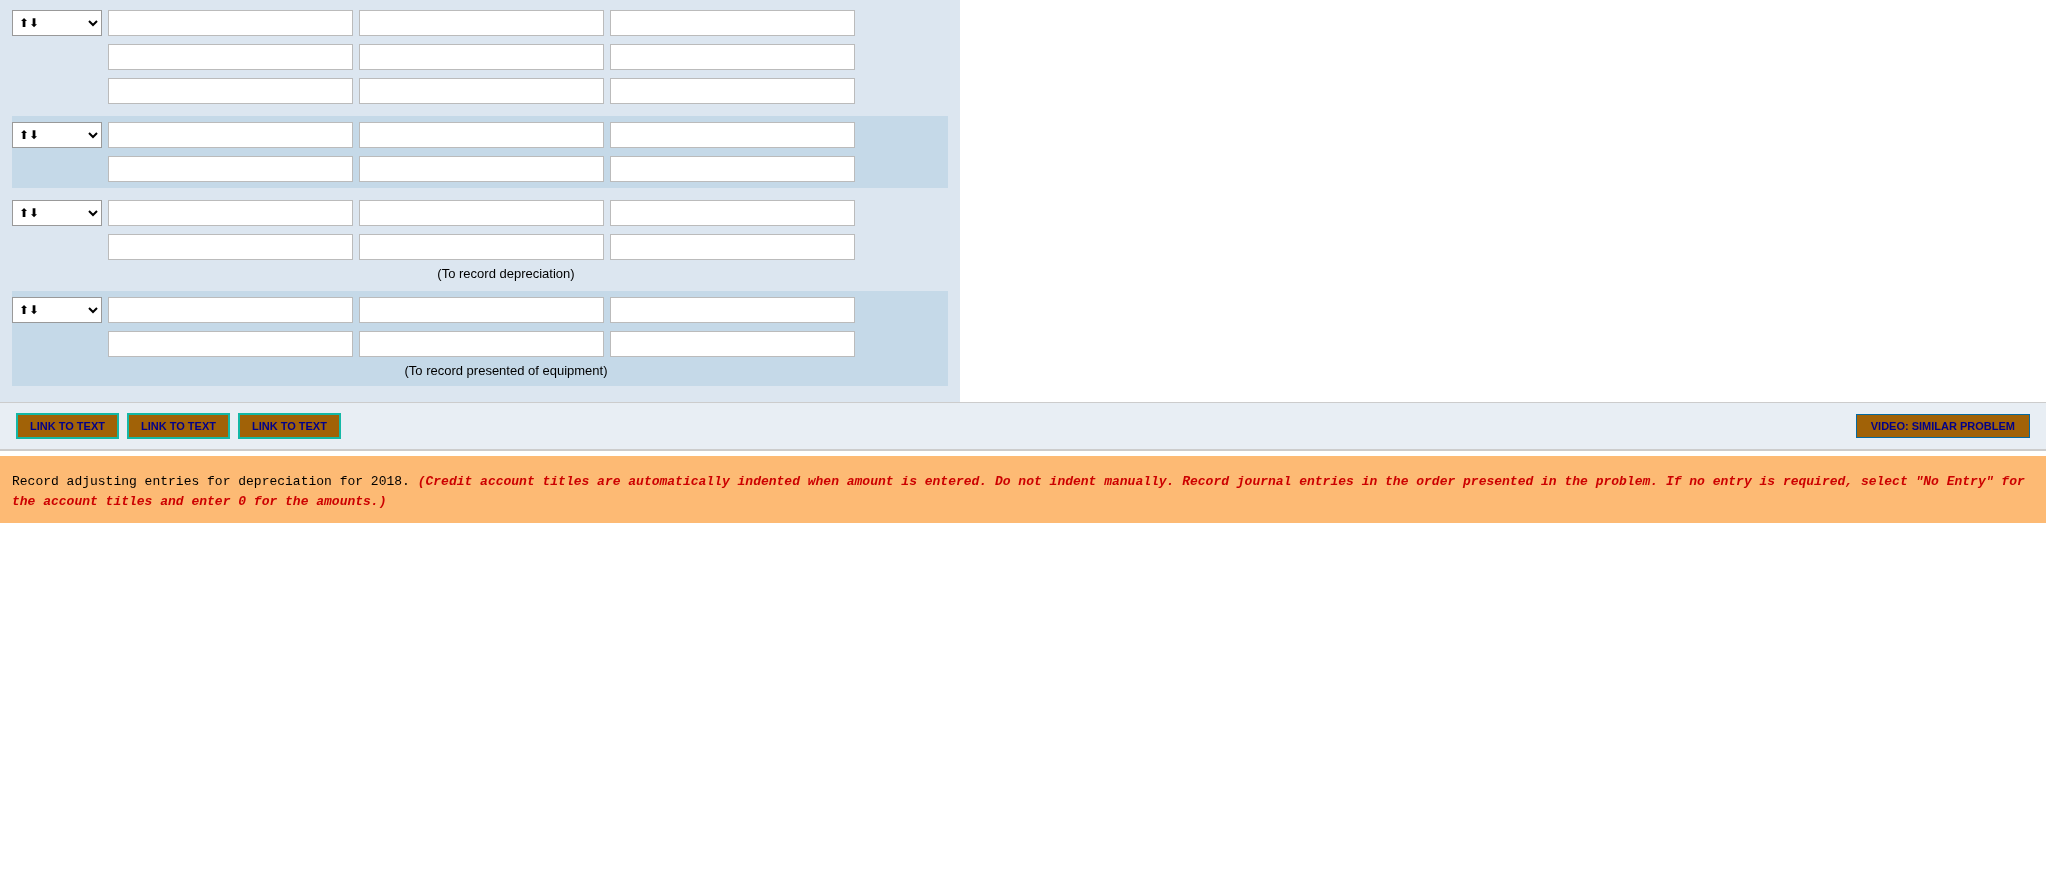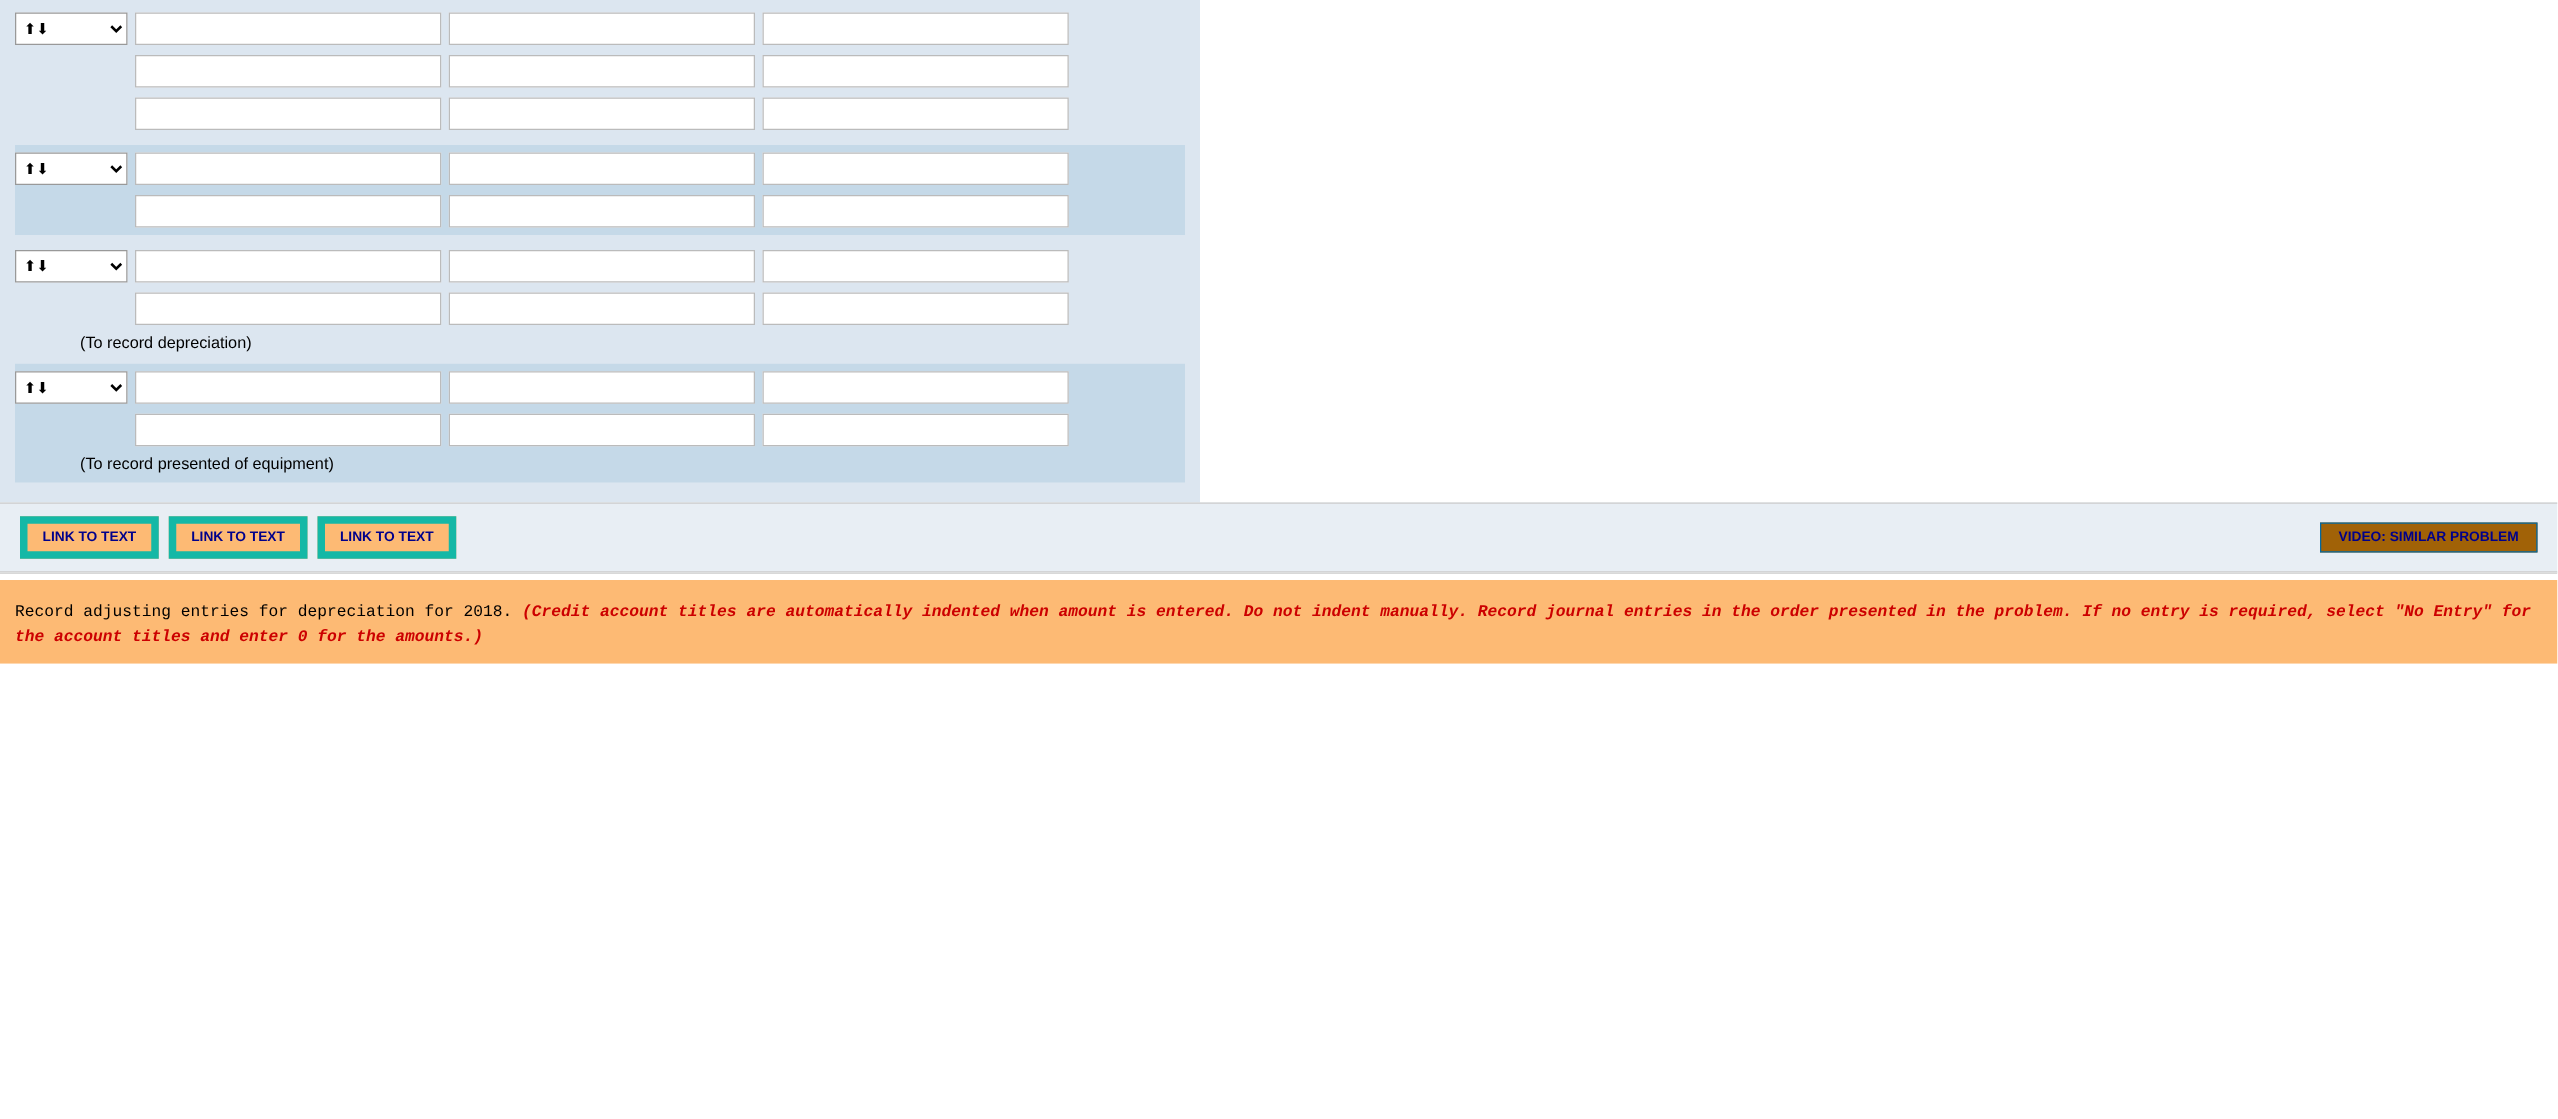--- a/index.html
+++ b/index.html
@@ -76,20 +76,21 @@
     input.credit-input {
       width: 245px;
     }
 
     .note-text {
       font-size: 13px;
       color: #000;
       margin-left: 52px;
       margin-top: 2px;
       margin-bottom: 4px;
+      text-align: center;
     }
 
     
     .section-spacer {
       height: 6px;
     }
 
     
     .bottom-toolbar {
       display: flex;
@@ -101,22 +102,22 @@
       padding: 10px 16px;
       width: 100%;
     }
 
     .link-buttons {
       display: flex;
       gap: 8px;
     }
 
     .link-btn {
-      border: 6px solid #14b8a6;
-      background: #fdba74;
+      border: 2px solid #14b8a6;
+      background: #a16207;
       color: #00008b;
       font-size: 11px;
       font-weight: bold;
       padding: 5px 12px;
       cursor: pointer;
       text-transform: uppercase;
     }
 
     .video-btn {
       border: 1px solid #0369a1;

